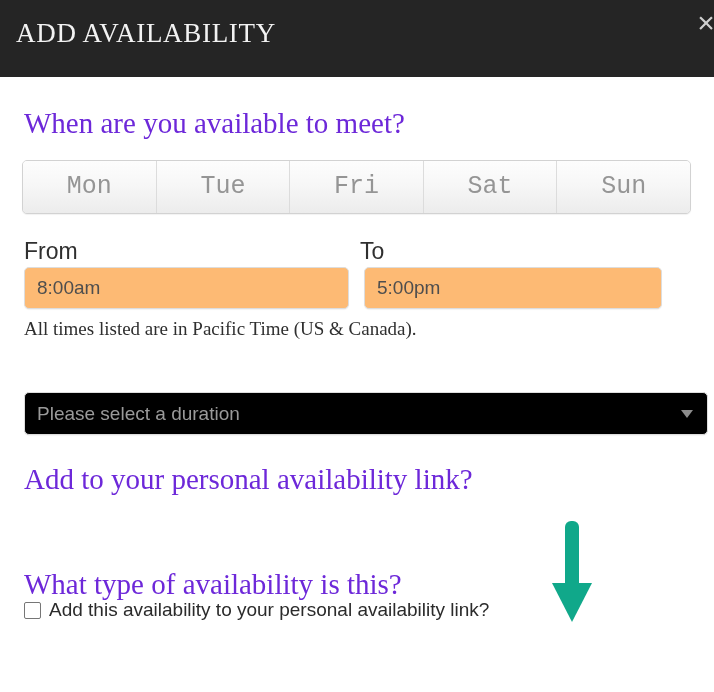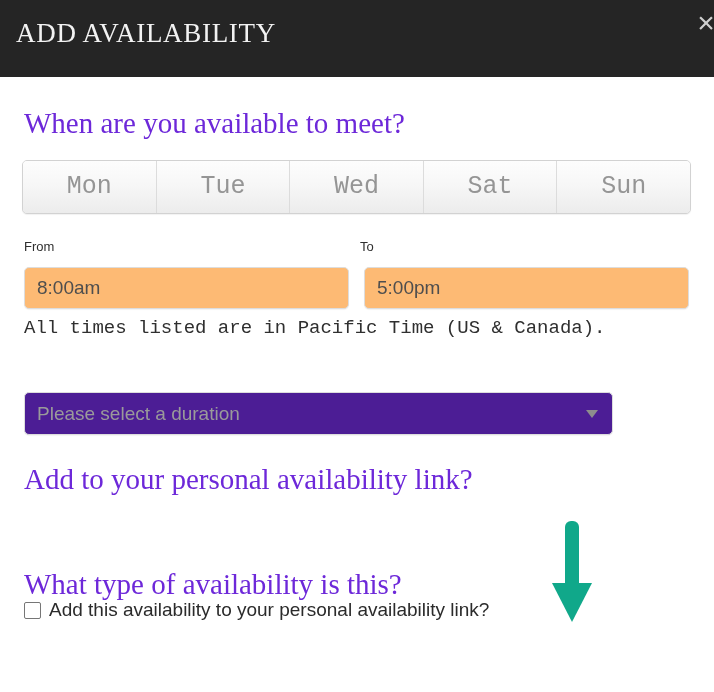--- a/index.html
+++ b/index.html
@@ -113,21 +113,21 @@
     left: 22px;
     top: 83px;
     width: 669px;
     height: 54px;
   }
   #day-group .seg-btn { height: 52px; line-height: 52px; }
 
   
   .field-label {
     position: absolute;
-    font-size: 13px;
+    font-size: 23px;
     color: #2f2f2f;
     font-family: "Liberation Sans", sans-serif;
     line-height: 1;
     white-space: nowrap;
   }
   .text-input {
     position: absolute;
     height: 42px;
     box-sizing: border-box;
     border: 1px solid #dddddd;
@@ -137,35 +137,35 @@
     font-size: 19px;
     color: #4e4e4e;
     font-family: "Liberation Sans", sans-serif;
     padding: 0 12px;
     outline: none;
   }
   .helper-text {
     position: absolute;
     font-size: 19px;
     color: #2f2f2f;
-    font-family: Liberation Mono, monospace;
+    font-family: Liberation Serif, serif;
     line-height: 1;
     white-space: nowrap;
   }
 
   
   .select-wrap {
     position: absolute;
     left: 24px;
     top: 315px;
-    width: 589px;
+    width: 684px;
     height: 43px;
     border: 1px solid #dddddd;
     border-radius: 5px;
-    background: #4c1d95;
+    background: #000000;
     box-shadow: 0 1px 1px rgba(0,0,0,0.05);
     box-sizing: border-box;
     cursor: pointer;
   }
   .select-value {
     position: absolute;
     left: 12px;
     top: 10px;
     font-size: 19px;
     color: #9a9a9a;
@@ -229,30 +229,30 @@
     <div class="close-icon">×</div>
   </div>
 
   <div class="modal-body">
 
     <h2 class="section-heading" style="position:absolute;left:24px;top:32px;">When are you available to meet?</h2>
 
     <div class="btn-group" id="day-group">
       <button class="seg-btn">Mon</button>
       <button class="seg-btn">Tue</button>
-      <button class="seg-btn">Wed</button>
+      <button class="seg-btn">Fri</button>
       <button class="seg-btn">Sat</button>
       <button class="seg-btn">Sun</button>
     </div>
 
     <div class="field-label" style="left:24px;top:163px;">From</div>
     <div class="field-label" style="left:360px;top:163px;">To</div>
 
     <input class="text-input" style="left: 24px; top: 190px; width: 325px;" type="text" value="8:00am">
-    <input class="text-input" style="left: 364px; top: 190px; width: 325px;" type="text" value="5:00pm">
+    <input class="text-input" style="left: 364px; top: 190px; width: 298px;" type="text" value="5:00pm">
 
     <div class="helper-text" style="left:24px;top:242px;">All times listed are in Pacific Time (US &amp; Canada).</div>
 
 
     <div class="select-wrap">
       <span class="select-value">Please select a duration</span>
       <span class="select-caret"></span>
     </div>
 
     <h2 class="section-heading" style="position:absolute;left:24px;top:388px;">Add to your personal availability link?</h2>

